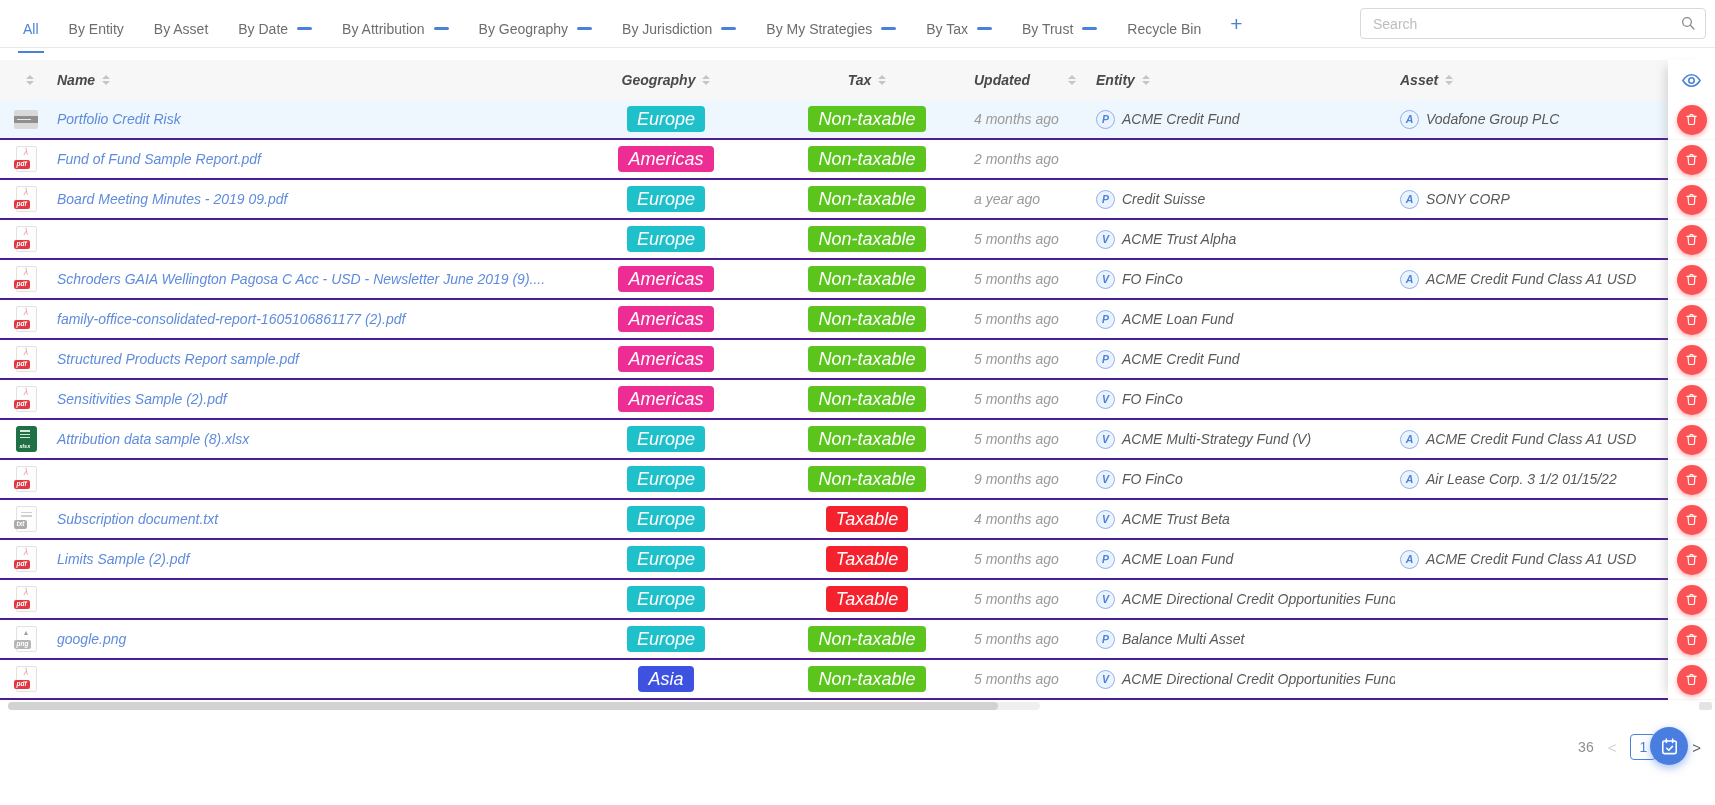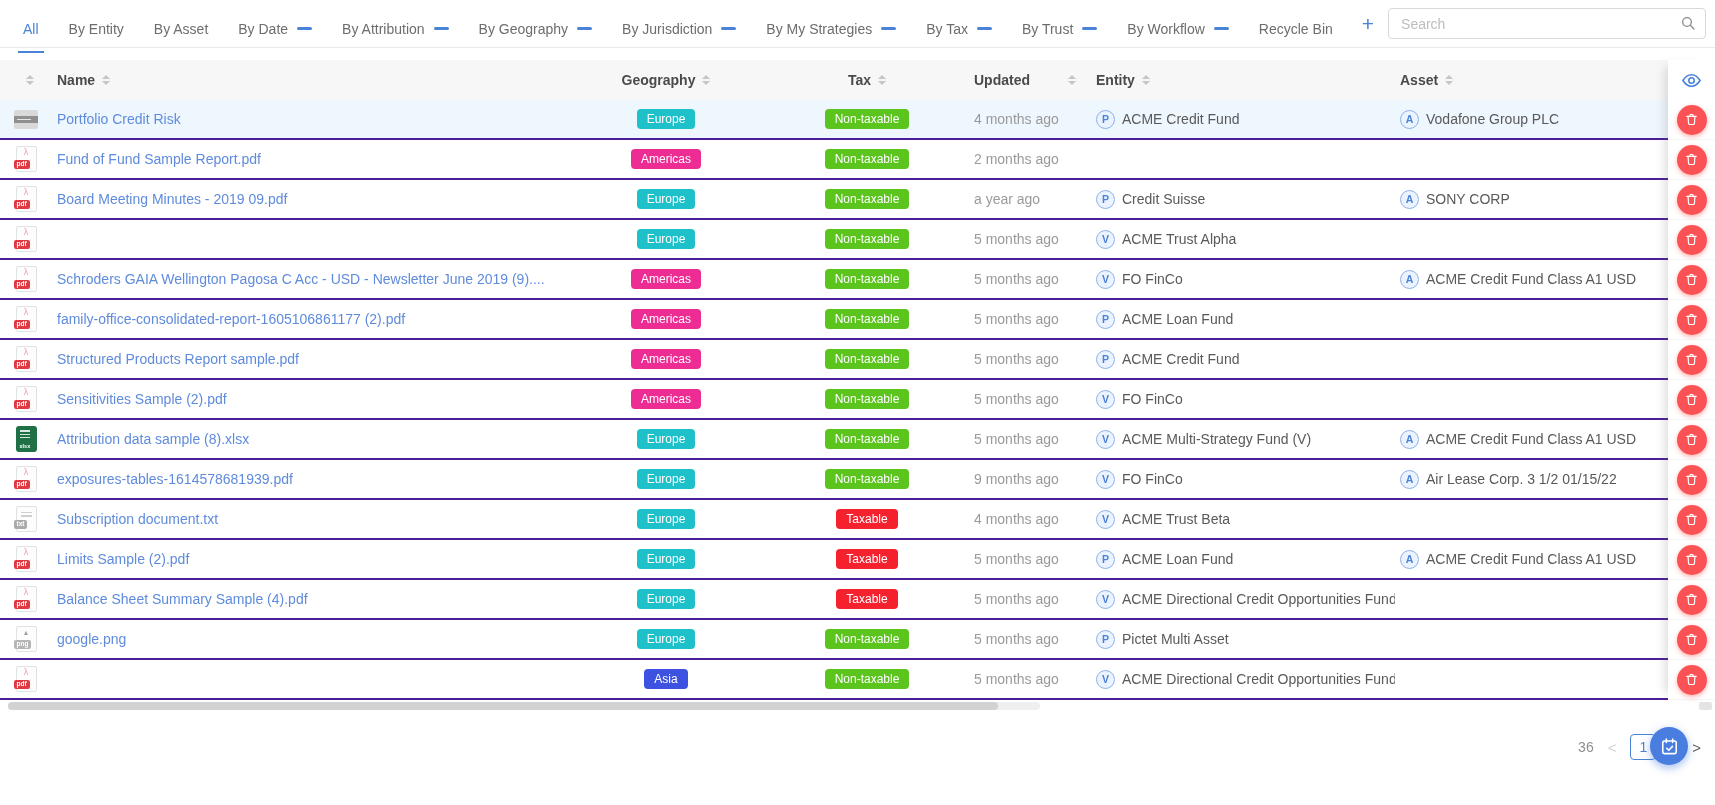--- a/index.html
+++ b/index.html
@@ -15,21 +15,21 @@
   .tab.active::after { content:""; position:absolute; left:10px; right:10px; bottom:0; height:2px; background:#4a82d8; }
   .dash { width:15px; height:3px; border-radius:2px; background:#4a82d8; }
   .tab-add { color:#4a82d8; font-size:21px; font-weight:400; padding:0 14px; cursor:pointer; }
   .search-box { margin-left:auto; margin-right:9px; position:relative; width:346px; }
   .search-box input { width:100%; height:31px; border:1px solid #d9d9d9; border-radius:4px;
          padding:0 32px 0 12px; font-size:14px; color:#555; outline:none; }
   .search-box input::placeholder { color:#bdbdbd; }
   .search-icon { position:absolute; right:10px; top:7px; }
 
   
-  .table { position:absolute; top:60px; left:0; width:1668px; }
+  .table { position:absolute; top:60px; left:0; width:1668px;font-style:italic; }
   .grid { display:grid; grid-template-columns:52px 538px 152px 48px 154px 146px 305px 273px; align-items:center; }
   .thead { height:40px; background:#f7f7f7; font-size:14px; font-weight:600; color:#4a4a4a; }
   .hcell { display:flex; align-items:center; }
   .h-sel { grid-column:1; justify-content:center; }
   .h-name { grid-column:2; padding-left:5px; }
   .h-geo { grid-column:3; justify-content:center; }
   .h-tax { grid-column:5; justify-content:center; }
   .h-upd { grid-column:6; padding-left:30px;gap:31px; }
   .h-ent { grid-column:7; padding-left:6px; }
   .h-asset { grid-column:8; padding-left:5px; }
@@ -42,21 +42,21 @@
   .row.selected { background:#eff7fe; }
   .c-icon { grid-column:1; justify-self:center; }
   .c-name { grid-column:2; padding-left:5px; overflow:hidden; white-space:nowrap; text-overflow:ellipsis; }
   .name-link { font-size:14px; color:#5f8bdd; text-decoration:none; cursor:pointer; }
   .c-geo { grid-column:3; justify-self:center; }
   .c-tax { grid-column:5; justify-self:center;border-radius:10px; }
   .c-upd { grid-column:6; padding-left:30px; font-size:14px; color:#9a9a9a; }
   .c-ent { grid-column:7; padding-left:6px; }
   .c-asset { grid-column:8; padding-left:5px; }
   .c-ent, .c-asset { display:flex; align-items:center; gap:7px; font-size:14px; color:#595959; overflow:hidden; white-space:nowrap; }
-  .badge { display:inline-block; padding:4px 10px; border-radius:4px; color:#fff; font-size:12px; line-height:1; }
+  .badge { display:inline-block; padding:4px 10px; border-radius:4px; color:#fff; font-size:18px; line-height:1; }
   .chip { flex:0 0 auto; width:19px; height:19px; border-radius:50%; border:1px solid #8db1ec; background:#eaf3fe;
           color:#4a82d8; font-size:10.5px; font-weight:700; display:flex; align-items:center; justify-content:center; }
 
   
   .ficon { position:relative; width:21px; height:26px; background:#fdfdfd; border:1px solid #e2e2e2; border-radius:2px; }
   .ficon::after { content:attr(data-ext); position:absolute; bottom:2px; left:-3px; font-size:6.5px; font-weight:700;
           color:#fff; background:#e2383f; padding:1.5px 3px; border-radius:2px; line-height:1; }
   .ficon.pdf::before { content:"λ"; position:absolute; top:1px; left:50%; transform:translateX(-50%);
           color:#efa2a6; font-size:9px; line-height:1.1; }
   .ficon.txt::after { background:#ababab; }
@@ -135,24 +135,20 @@
         </div>
         <div class="tab">
           <span>By Tax</span>
           <span class="dash"></span>
         </div>
         <div class="tab">
           <span>By Trust</span>
           <span class="dash"></span>
         </div>
         <div class="tab">
-          <span>By Workflow</span>
-          <span class="dash"></span>
-        </div>
-        <div class="tab">
           <span>Recycle Bin</span>
         </div>
       </div>
     <div class="tab-add">+</div>
     <div class="search-box">
       <input type="text" placeholder="Search" style="">
       <svg class="search-icon" width="16" height="16" viewBox="0 0 24 24">
         <circle cx="10.5" cy="10.5" r="6.5" fill="none" stroke="#8c8c8c" stroke-width="2"></circle>
         <line x1="15.5" y1="15.5" x2="21" y2="21" stroke="#8c8c8c" stroke-width="2" stroke-linecap="round"></line>
       </svg>
@@ -343,21 +339,20 @@
           </div>
           <div class="c-asset">
             <span class="chip">A</span>
             <span>ACME Credit Fund Class A1 USD</span>
           </div>
         </div>
         <div class="row grid">
           <div class="c-icon">
             <div class="ficon pdf" data-ext="pdf"></div>
           </div>
-          <div class="c-name"><a class="name-link">exposures-tables-1614578681939.pdf</a></div>
           <div class="c-geo"><span class="badge" style="background: rgb(30, 192, 201);">Europe</span></div>
           <div class="c-tax"><span class="badge" style="background: rgb(91, 196, 29);">Non-taxable</span></div>
           <div class="c-upd">9 months ago</div>
           <div class="c-ent">
             <span class="chip">V</span>
             <span>FO FinCo</span>
           </div>
           <div class="c-asset">
             <span class="chip">A</span>
             <span>Air Lease Corp.  3 1/2 01/15/22</span>
@@ -391,41 +386,40 @@
           </div>
           <div class="c-asset">
             <span class="chip">A</span>
             <span>ACME Credit Fund Class A1 USD</span>
           </div>
         </div>
         <div class="row grid">
           <div class="c-icon">
             <div class="ficon pdf" data-ext="pdf"></div>
           </div>
-          <div class="c-name"><a class="name-link">Balance Sheet Summary Sample (4).pdf</a></div>
           <div class="c-geo"><span class="badge" style="background: rgb(30, 192, 201);">Europe</span></div>
           <div class="c-tax"><span class="badge" style="background: rgb(245, 34, 45);">Taxable</span></div>
           <div class="c-upd">5 months ago</div>
           <div class="c-ent">
             <span class="chip">V</span>
             <span>ACME Directional Credit Opportunities Fund</span>
           </div>
           <div class="c-asset"></div>
         </div>
         <div class="row grid">
           <div class="c-icon">
             <div class="ficon png" data-ext="png"></div>
           </div>
           <div class="c-name"><a class="name-link">google.png</a></div>
           <div class="c-geo"><span class="badge" style="background: rgb(30, 192, 201);">Europe</span></div>
           <div class="c-tax"><span class="badge" style="background: rgb(91, 196, 29);">Non-taxable</span></div>
           <div class="c-upd">5 months ago</div>
           <div class="c-ent">
             <span class="chip">P</span>
-            <span>Pictet Multi Asset</span>
+            <span>Balance Multi Asset</span>
           </div>
           <div class="c-asset"></div>
         </div>
         <div class="row grid">
           <div class="c-icon">
             <div class="ficon pdf" data-ext="pdf"></div>
           </div>
           <div class="c-geo"><span class="badge" style="background: rgb(61, 82, 224);">Asia</span></div>
           <div class="c-tax"><span class="badge" style="background: rgb(91, 196, 29);">Non-taxable</span></div>
           <div class="c-upd">5 months ago</div>

